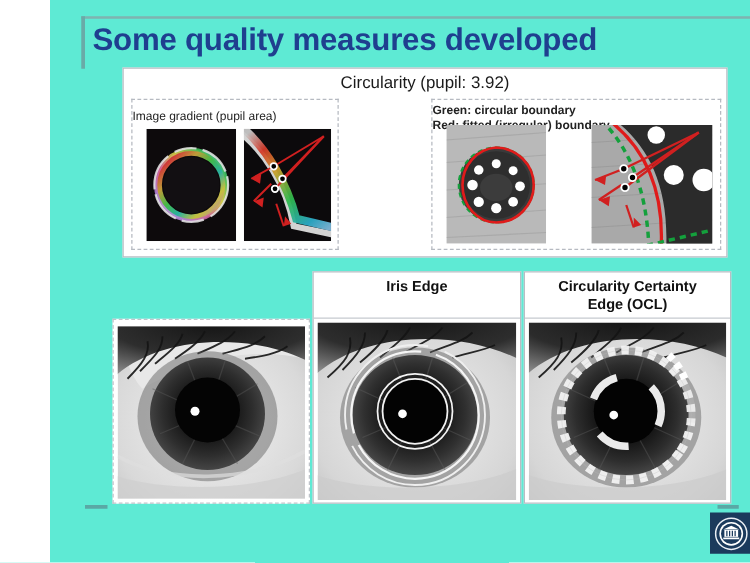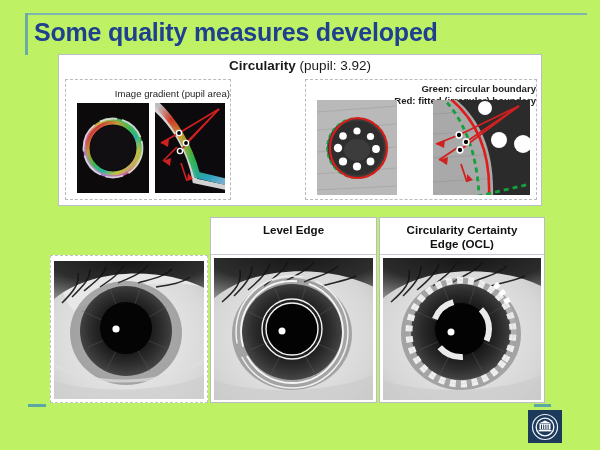--- a/index.html
+++ b/index.html
@@ -12,21 +12,22 @@
     height: 450px;
     overflow: hidden;
     font-family: "Liberation Sans", sans-serif;
     position: relative;
   }
 
   
   #slide {
     position: absolute;
     inset: 0;
-    background: #bef264;
+    background: #5eead4;
+    margin-left: 40px;
   }
   #top-rule {
     position: absolute;
     left: 25px; top: 13px;
     width: 562px; height: 2px;
     background: #7fb3b0;
   }
   #title-bar {
     position: absolute;
     left: 25px; top: 13px;
@@ -78,35 +79,35 @@
   }
   #circularity-heading {
     position: absolute;
     left: 0; top: 3px;
     width: 100%;
     text-align: center;
     font-size: 13.5px;
     color: #1a1a1a;
     white-space: nowrap;
   }
-  #circularity-heading .b { font-weight: bold; }
+  #circularity-heading .b { font-weight: normal; }
 
   .sub-card {
     position: absolute;
     border: 1px dashed #b6bac1;
     background: #ffffff;
     box-sizing: border-box;
   }
   #grad-card  { left: 65px;  top: 79px;  width: 166px; height: 121px; }
   #bound-card { left: 305px; top: 79px;  width: 232px; height: 121px; }
 
   .sub-caption {
     position: absolute;
     left: 0; width: 100%;
-    text-align: right;
+    text-align: left;
     font-size: 9.6px;
     color: #222222;
     line-height: 11.5px;
     white-space: nowrap;
   }
   #grad-caption  { top: 8px; }
   #bound-caption { top: 3px; font-weight: bold; }
 
   
   .metric-card {
@@ -371,21 +372,21 @@
       </g>
       <ellipse cx="72" cy="67" rx="26" ry="26" fill="#040404"></ellipse>
       <circle cx="62" cy="68" r="3.6" fill="#ffffff"></circle>
       <path d="M -6 118 C 30 132 110 134 156 112 L 156 144 L -6 144 Z" fill="#cfcfcf" opacity="0.75"></path>
       <path d="M 0 104 C 40 126 104 126 150 100" fill="none" stroke="#dedede" stroke-width="3" opacity="0.7"></path>
     </svg>
   </div>
 
   <div id="ies-card" class="metric-card">
     <div class="metric-title">
-      <div>Level Edge</div>
+      <div>Iris Edge</div>
     </div>
     <div class="metric-value-box">
       <span class="metric-value">Pupil: 40.17, Sclera: 99.77</span>
     </div>
   </div>
 
   <div id="eye-ies" class="img-frame">
     <svg width="159" height="142" viewBox="0 0 159 142">
       <defs>
         <radialGradient id="scleraG2" cx="0.5" cy="0.55" r="0.75">

